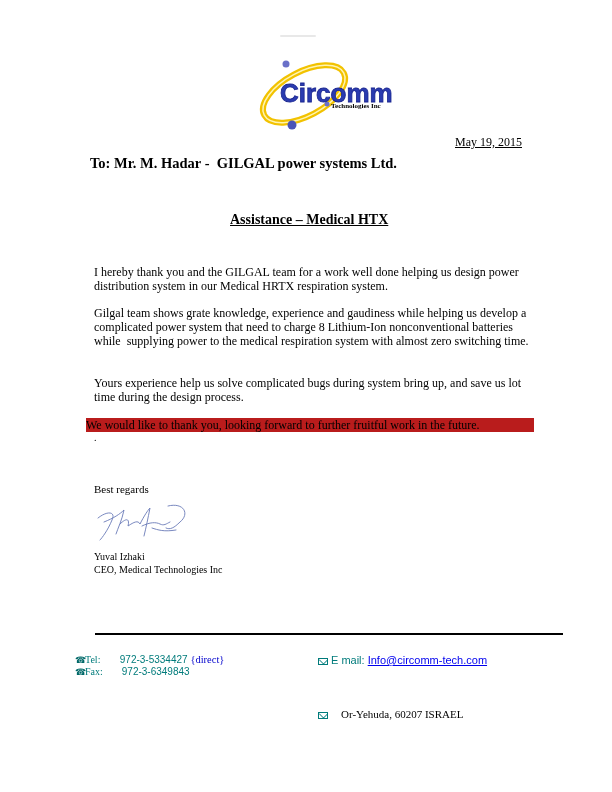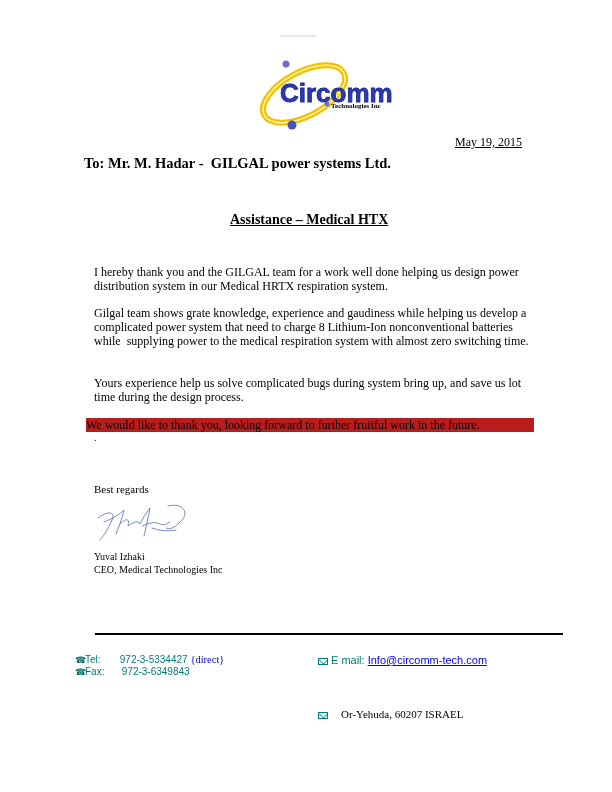--- a/index.html
+++ b/index.html
@@ -2,37 +2,37 @@
 <html><head>
   <meta charset="utf-8">
   <style>
     html, body { margin: 0; padding: 0; background: #ffffff; }
     body { width: 612px; height: 792px; position: relative; overflow: hidden;
            font-family: "Liberation Serif", serif; color: #000; }
     .abs { position: absolute; }
     .top-mark { left: 280px; top: 35px; width: 36px; height: 2px; background: #e8e8e8; border-radius: 2px; }
     .logo { left: 252px; top: 52px; width: 140px; height: 80px; }
     .date { left: 455px; top: 135px; font-size: 12px; text-decoration: underline; }
-    .to-line { left: 84px; top: 155px; font-size: 14.5px; font-weight: bold; }
+    .to-line { left: 90px; top: 155px; font-size: 14.5px; font-weight: bold; }
     .subject { left: 230px; top: 212px; font-size: 14px; font-weight: bold; text-decoration: underline; }
     .para { left: 94px; font-size: 12px; line-height: 14px; width: 445px; }
     .p1 { top: 265px; }
     .p2 { top: 306px; }
     .p3 { top: 376px; }
     .p4 { left: 86px; top: 418px; font-size: 12px; width: 448px; background: #b91c1c; height: 14px; line-height: 14px; }
     .dot { left: 94px; top: 432px; font-size: 10px; }
     .regards { left: 94px; top: 483px; font-size: 11px; }
     .signature { left: 94px; top: 500px; width: 100px; height: 45px; }
     .signer { left: 94px; top: 550px; font-size: 10px; line-height: 13px; }
     .rule { left: 95px; top: 633px; width: 468px; height: 1.5px; background: #000; }
     .contact { font-family: "Liberation Sans", sans-serif; font-size: 10px; color: #007b7b; }
     .tel { left: 75px; top: 654px; }
     .fax { left: 75px; top: 666px; }
     .phone-icon { display: inline-block; width: 10px; color: #006868; font-size: 9px; }
-    .lbl { display: inline-block; width: 32px; }
+    .lbl { display: inline-block; width: 32px; font-family: Liberation Serif, serif; }
     .direct { color: #0000cc; font-family: "Liberation Serif", serif; font-size: 10.5px; }
     .email { left: 318px; top: 654px; font-size: 11px; }
     .addr { left: 318px; top: 708px; font-size: 11px; }
     .addr .txt { color: #000; font-family: "Liberation Serif", serif; margin-left: 10px; }
     .mail-icon { display: inline-block; width: 10px; height: 7px; border: 1px solid #007b7b; position: relative; vertical-align: middle; margin-right: 3px; box-sizing: border-box; }
     .mail-icon::before { content: ""; position: absolute; left: 0; top: -3px; width: 7px; height: 7px; border-right: 1px solid #007b7b; border-bottom: 1px solid #007b7b; transform: translateX(0.5px) rotate(45deg) scale(0.8); }
     .link { color: #0000ee; text-decoration: underline; }
   </style>
 </head>
 <body>

